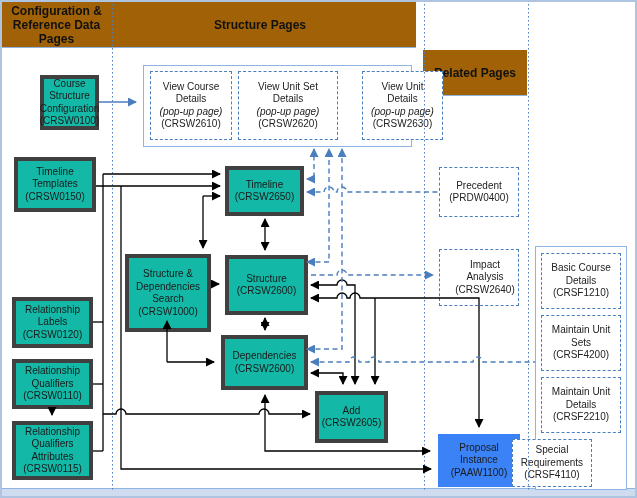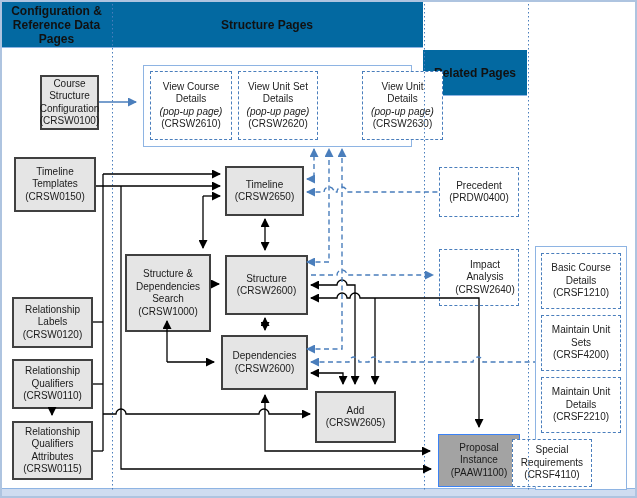--- a/index.html
+++ b/index.html
@@ -1,45 +1,45 @@
 <!DOCTYPE html>
 <html><head>
 <meta charset="utf-8">
 <style>
   html,body{margin:0;padding:0;background:#fff;font-family:"Liberation Sans",sans-serif;}
   #canvas{position:relative;width:637px;height:498px;background:#fff;border:2px solid #aec4e0;box-sizing:border-box;overflow:hidden;}
-  .hdr{position:absolute;top:0;height:46px;background:#0369a1;display:flex;align-items:center;justify-content:center;
+  .hdr{position:absolute;top:0;height:46px;background:#a16207;display:flex;align-items:center;justify-content:center;
        text-align:center;font-weight:bold;font-size:12px;line-height:14px;color:#111;border-bottom:1px solid #8eb4e3;box-sizing:border-box;}
   .hdr-config{left:0;width:109px;}
-  .hdr-structure{left:109px;width:312px;text-align:center;}
+  .hdr-structure{left:102px;width:312px;text-align:center;}
   .hdr-relpages{left:421px;width:104px;margin-top:48px;}
   .hdr-relforms{left:525px;width:108px;}
   .footerbar{position:absolute;left:0;right:0;bottom:0;height:7px;background:#cfdcf0;border-top:1px solid #8eb4e3;}
   .node{position:absolute;display:flex;flex-direction:column;align-items:center;justify-content:center;text-align:center;
-        font-size:10px;line-height:12.5px;color:#1a1a1a;background:#e5e5e5;border:2px solid #404040;box-sizing:border-box;z-index:3;}
+        font-size:10px;line-height:12.5px;color:#1a1a1a;background:#14b8a6;border:4px solid #404040;box-sizing:border-box;z-index:3;}
   .node .ln{white-space:nowrap;}
   .dashed{background:#fff;border:1px dashed #4a7ebc;color:#222;}
   .container{position:absolute;background:#fff;border:1px solid #8eb4e3;box-sizing:border-box;z-index:2;}
-  .bluebox{background:#a3a3a3;border:1px solid #3b82f6;}
+  .bluebox{background:#3b82f6;border:6px solid #3b82f6;}
   .it{font-style:italic;text-align:center;}
   
   .pos-course{left:38px;top:73px;width:59px;height:55px;}
   .pos-ttempl{left:12px;top:155px;width:82px;height:55px;}
   .pos-labels{left:10px;top:295px;width:81px;height:51px;}
   .pos-quals{left:10px;top:357px;width:81px;height:50px;}
   .pos-attrs{left:10px;top:419px;width:81px;height:59px;}
   .pos-viewc{left:141px;top:63px;width:269px;height:82px;}
   .pos-vcourse{left:148px;top:69px;width:82px;height:69px;}
-  .pos-vunitset{left:236px;top:69px;width:80px;height:69px;}
+  .pos-vunitset{left:236px;top:69px;width:100px;height:69px;}
   .pos-vunit{left:324px;top:69px;width:81px;height:69px;margin-left:36px;}
   .pos-timeline{left:223px;top:164px;width:79px;height:50px;}
   .pos-search{left:123px;top:252px;width:86px;height:78px;}
   .pos-structure{left:223px;top:253px;width:83px;height:60px;}
   .pos-deps{left:219px;top:333px;width:87px;height:55px;}
-  .pos-add{left:313px;top:389px;width:81px;height:52px;}
+  .pos-add{left:313px;top:389px;width:73px;height:52px;}
   .pos-precedent{left:437px;top:165px;width:80px;height:50px;}
   .pos-impact{left:437px;top:247px;width:80px;height:57px;padding-left:12px;}
   .pos-proposal{left:436px;top:432px;width:82px;height:53px;}
   .pos-formsc{left:533px;top:244px;width:92px;height:244px;}
   .pos-basic{left:539px;top:251px;width:80px;height:56px;}
   .pos-usets{left:539px;top:313px;width:80px;height:56px;}
   .pos-udetails{left:539px;top:375px;width:80px;height:56px;}
   .pos-special{left:510px;top:437px;width:80px;height:48px;}
   svg.wires{position:absolute;left:0;top:0;z-index:4;pointer-events:none;}
 </style>

